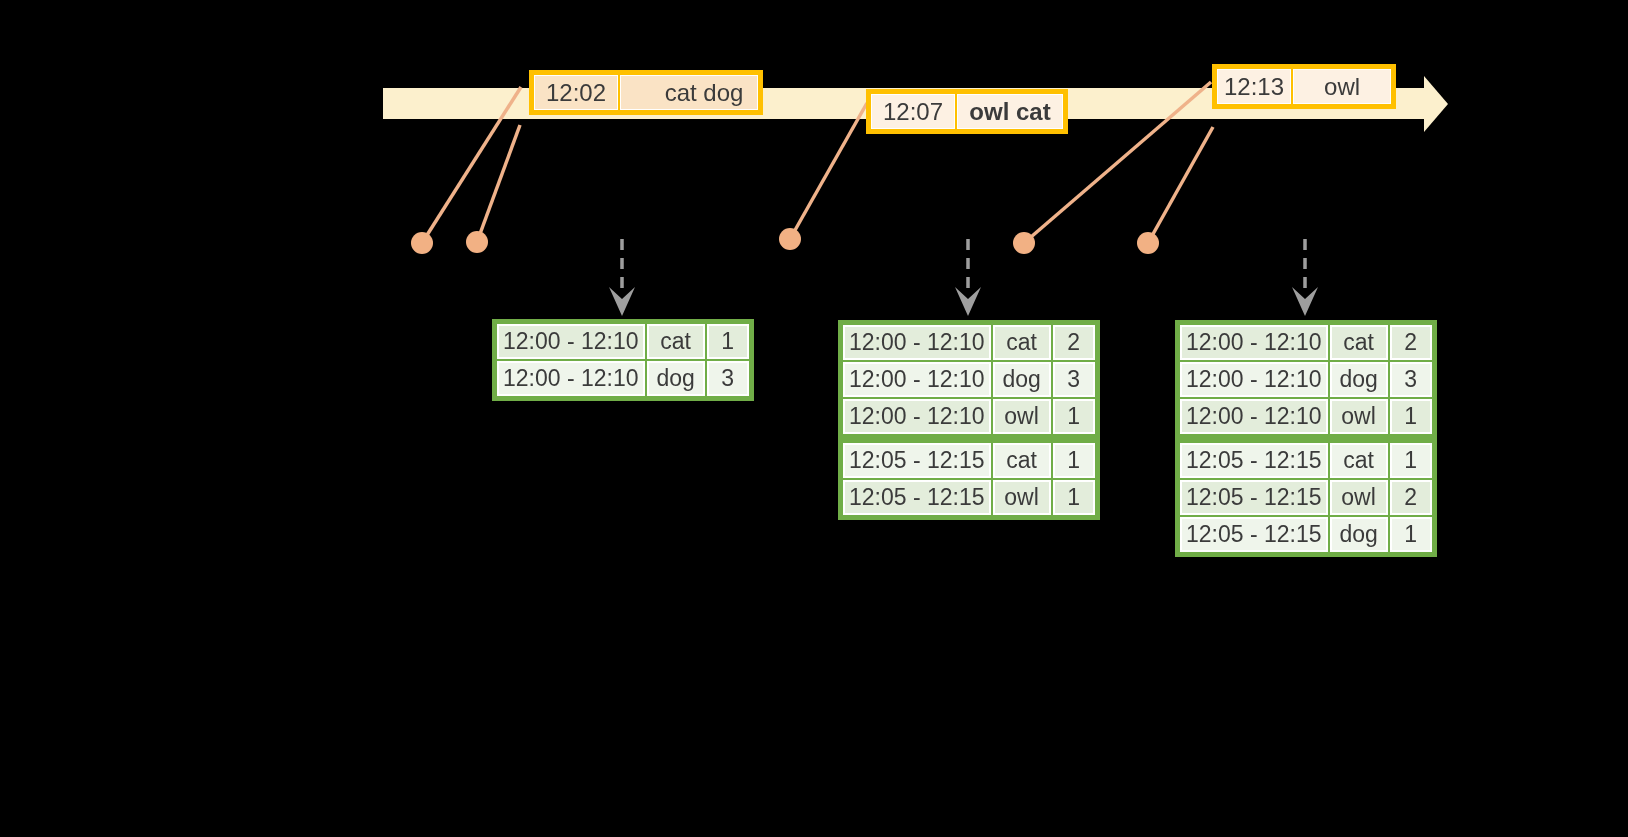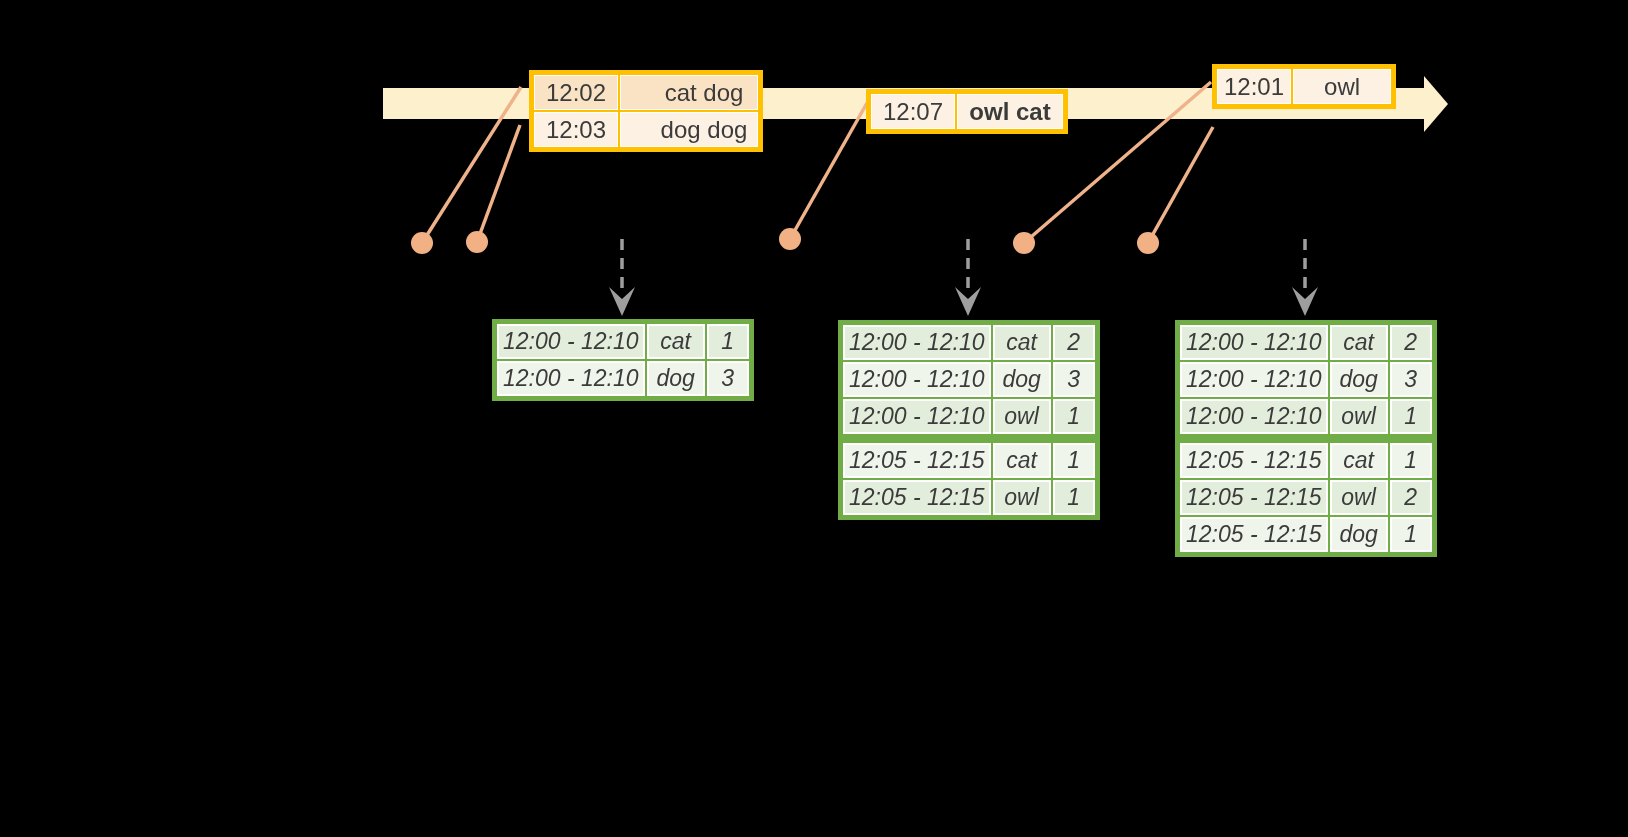--- a/index.html
+++ b/index.html
@@ -16,21 +16,21 @@
   tr.e-light td{background:var(--peach-light,#fdf1e3);}
   .t1{left:529px;top:63px;margin-top:7px;}  .t1 .c-time{width:70px;}  .t1 .c-words{width:94px;padding-left:36px;}
   .t2{left:866px;top:89px;}  .t2 .c-time{width:70px;}  .t2 .c-words{width:92px;font-weight:bold;}
   .t3{left:1212px;top:64px;} .t3 .c-time{width:59px;}  .t3 .c-words{width:84px;}
 
   
   .result{position:absolute;background:var(--green,#70ad47);padding:3px;
           display:flex;flex-direction:column;gap:5px;}
   .result table{border-collapse:separate;border-spacing:2px;}
   .result td{border:2px solid #ffffff;height:31px;text-align:center;
-             font-size:23px;padding:0 4px;white-space:nowrap;color:var(--ink,#3b3b3b);font-style:italic;}
+             font-size:23px;padding:0 4px;white-space:nowrap;color:var(--ink,#3b3b3b);}
   tr.r-dark td{background:var(--green-dark,#e3eddb);}
   tr.r-light td{background:var(--green-light,#eff5eb);}
   .c-window{width:122px;} .c-word{width:46px;margin-left:48px;} .c-count{width:30px;}
   .g1{left:492px;top:319px;} .g2{left:838px;top:320px;} .g3{left:1175px;top:320px;}
 </style>
 </head>
 <body>
 
 <svg class="overlay" width="1628" height="837" viewBox="0 0 1628 837">
   <rect x="383" y="88" width="1042" height="31" style="fill:var(--timeline,#fcf0cd)"></rect>
@@ -61,40 +61,36 @@
     <path d="M1292 287 L1305 299 L1318 287 L1305 316 Z" style="fill:var(--gray,#9e9e9e)"></path>
   </g>
 </svg>
 
 <table class="event t1">
   <tbody>
       <tr class="e-dark">
     <td class="c-time">12:02</td>
     <td class="c-words">cat dog</td>
   </tr>
-  <tr class="e-light">
-    <td class="c-time">12:03</td>
-    <td class="c-words">dog dog</td>
-  </tr>
 </tbody>
   </table>
 
 <table class="event t2">
   <tbody>
       <tr class="e-light">
     <td class="c-time">12:07</td>
     <td class="c-words">owl cat</td>
   </tr>
 </tbody>
   </table>
 
 <table class="event t3">
   <tbody>
   <tr class="e-light">
-    <td class="c-time">12:01</td>
+    <td class="c-time">12:13</td>
     <td class="c-words">owl</td>
   </tr>
 </tbody>
   </table>
 
 <div class="result g1">
   <table>
     <tbody>
         <tr class="r-dark">
       <td class="c-window">12:00 - 12:10</td>

